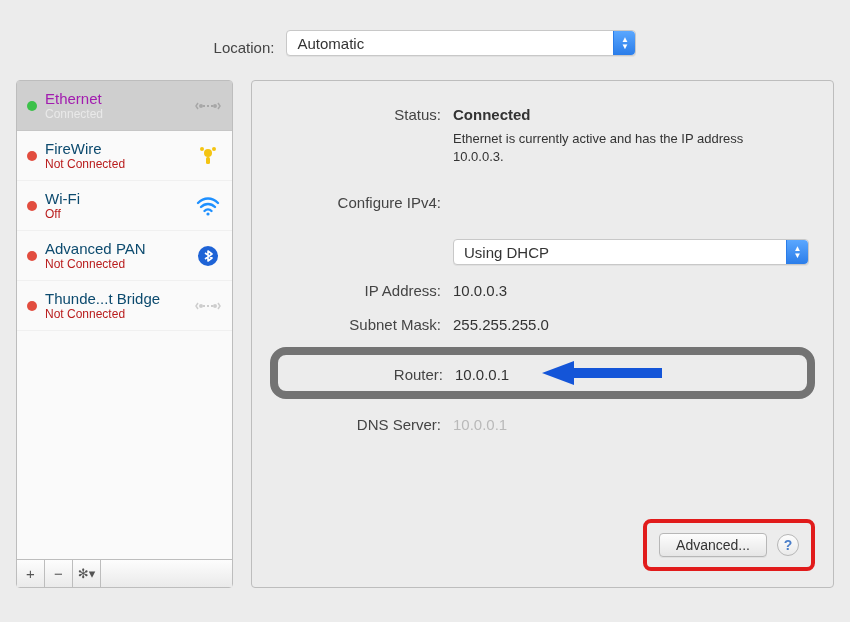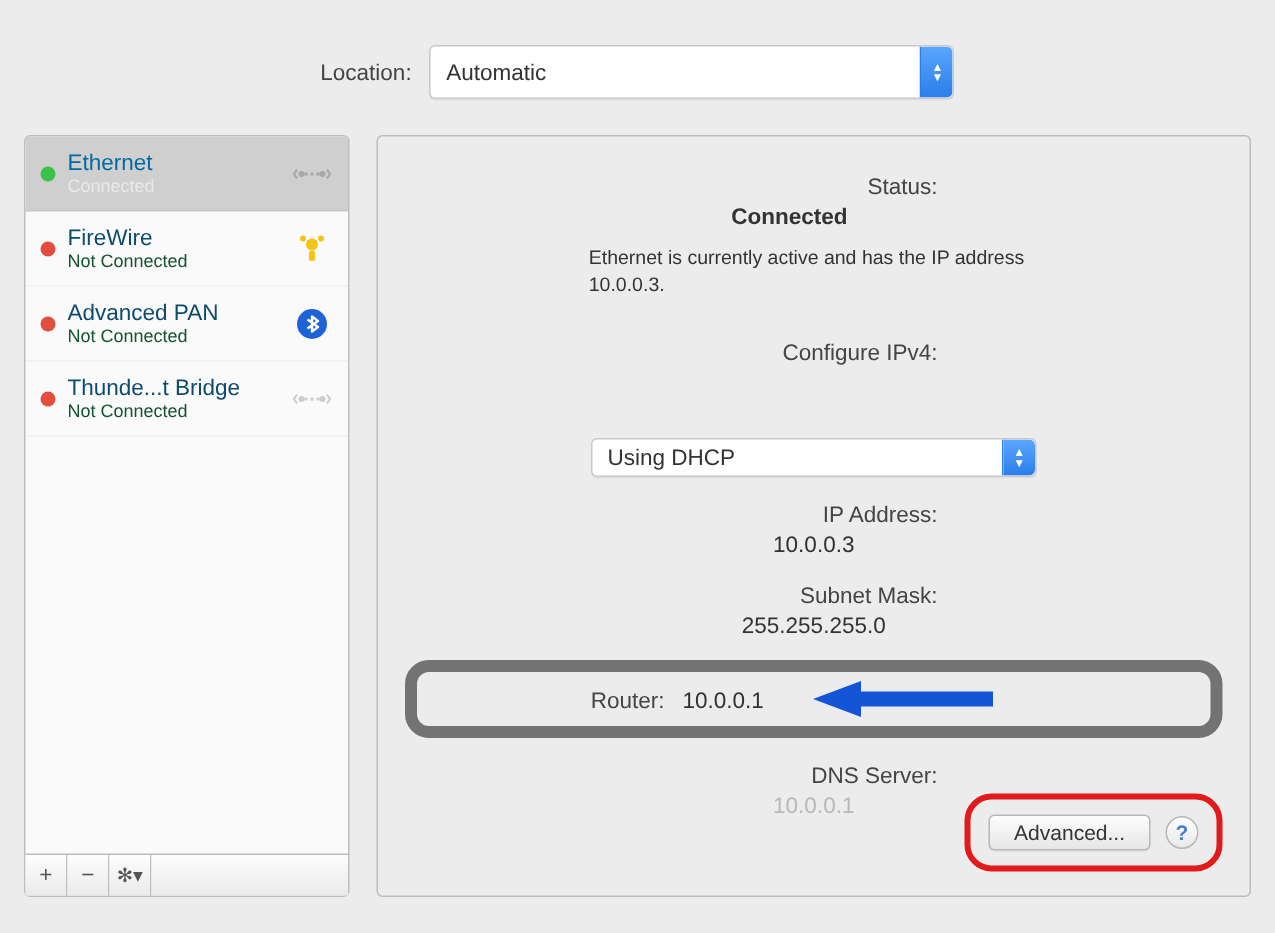--- a/index.html
+++ b/index.html
@@ -8,33 +8,33 @@
     width: 850px;
     height: 622px;
     background: #ececec;
     font-family: -apple-system, "Helvetica Neue", Helvetica, Arial, sans-serif;
     font-size: 15px;
     color: #333;
     overflow: hidden;
   }
   .top-bar {
     display: flex;
-    align-items: center;
+    align-items: flex-end;
     justify-content: center;
     padding: 30px 0 18px 0;
     gap: 12px;
   }
   .top-bar label { color: #444; }
   .select {
     display: flex;
     align-items: center;
     background: #fff;
     border: 1px solid #c8c8c8;
     border-radius: 4px;
-    height: 36px;
+    height: 26px;
     min-width: 350px;
     position: relative;
     padding: 0 28px 0 10px;
     box-shadow: 0 1px 0 rgba(0,0,0,0.05);
   }
   .select .arrows {
     position: absolute;
     right: 0; top: 0; bottom: 0;
     width: 22px;
     background: linear-gradient(#5aa7ff,#2b7de9);
@@ -62,22 +62,22 @@
     padding: 9px 10px;
     gap:8px;
     border-bottom: 1px solid rgba(0,0,0,0.04);
   }
   .iface.selected { background: #cfcfcf; }
   .dot { width:10px; height:10px; border-radius:50%; flex:0 0 10px; }
   .dot.green { background:#3cc14a; }
   .dot.red { background:#e24d3f; }
   .iface .txt { flex:1; min-width:0; }
   .iface .name { font-size:15px; color:#0c4a6e; white-space:nowrap; overflow:hidden; text-overflow:ellipsis; }
-  .iface.selected .name { color:#0369a1; }
-  .iface .sub { font-size:12px; color:#14532d; }
+  .iface.selected .name { color:#a21caf; }
+  .iface .sub { font-size:12px; color:#b91c1c; }
   .iface.selected .sub { color:#e9e9e9; }
   .iface .icon { width:28px; height:24px; display:flex; align-items:center; justify-content:center; }
   .sidebar-footer {
     display:flex;
     border-top:1px solid #bdbdbd;
     height:28px;
   }
   .sb-btn {
     width:28px; display:flex; align-items:center; justify-content:center;
     border-right:1px solid #bdbdbd;
@@ -90,21 +90,21 @@
 
   .detail {
     flex:1;
     background:#ececec;
     border:1px solid #bdbdbd;
     border-radius:4px;
     padding: 22px 24px 18px 24px;
     position: relative;
     display:flex; flex-direction:column;
   }
-  .row { display:flex; margin-bottom:14px; align-items:center;flex-direction:column; }
+  .row { display:flex; gap:12px; margin-bottom:14px; align-items:flex-start; }
   .row .label { width:165px; text-align:right; color:#444; padding-top:3px; }
   .row .value { flex:1; color:#333; padding-top:3px; }
   .row .value.bold { font-weight:600; }
   .row .value.grey { color:#b9b9b9; }
   .status-desc { font-size:13px; color:#555; line-height:1.35; max-width:300px; }
   .row.tight { margin-bottom:14px; }
   .select.wide { min-width:297px; height:26px; }
 
   .highlight-box {
     border:8px solid #737373;
@@ -116,21 +116,21 @@
     display:flex; align-items:center;
   }
   .arrow-annotation svg { display:block; }
 
   .bottom-bar {
     position:absolute; bottom:16px; right:18px;
     display:flex; align-items:center; gap:10px;
   }
   .bottom-highlight {
     border:4px solid #e11b1b;
-    border-radius:18px;
+    border-radius:8px;
     padding:10px 12px;
     display:flex; align-items:center; gap:10px;
   }
   .mac-btn {
     background: linear-gradient(#fdfdfd,#e6e6e6);
     border:1px solid #b7b7b7;
     border-radius:4px;
     padding:3px 16px;
     font-size:14px;
     color:#333;
@@ -192,20 +192,35 @@
         <span class="icon ico-fw">
           <svg width="22" height="22" viewBox="0 0 22 22">
               <circle cx="11" cy="8" r="4" fill="#f4c412"></circle>
               <circle cx="5" cy="4" r="2" fill="#f4c412"></circle>
               <circle cx="17" cy="4" r="2" fill="#f4c412"></circle>
               <rect x="9" y="12" width="4" height="7" rx="1.5" fill="#f4c412"></rect>
             </svg>
         </span>
       </div>
 
+      <div class="iface">
+        <span class="dot red"></span>
+        <div class="txt">
+          <div class="name">Wi-Fi</div>
+          <div class="sub">Off</div>
+        </div>
+        <span class="icon ico-wifi">
+          <svg width="24" height="20" viewBox="0 0 24 20">
+              <path d="M2 7c6-6 14-6 20 0" stroke="#1e90ff" stroke-width="2.4" fill="none" stroke-linecap="round"></path>
+              <path d="M5 11c4-4 10-4 14 0" stroke="#1e90ff" stroke-width="2.4" fill="none" stroke-linecap="round"></path>
+              <path d="M8.5 15c2-2 5-2 7 0" stroke="#1e90ff" stroke-width="2.4" fill="none" stroke-linecap="round"></path>
+              <circle cx="12" cy="18" r="1.6" fill="#1e90ff"></circle>
+            </svg>
+        </span>
+      </div>
 
       <div class="iface">
         <span class="dot red"></span>
         <div class="txt">
           <div class="name">Advanced PAN</div>
           <div class="sub">Not Connected</div>
         </div>
         <span class="icon ico-bt">
           <svg width="22" height="22" viewBox="0 0 22 22">
               <circle cx="11" cy="11" r="10" fill="#1e63d6"></circle>

